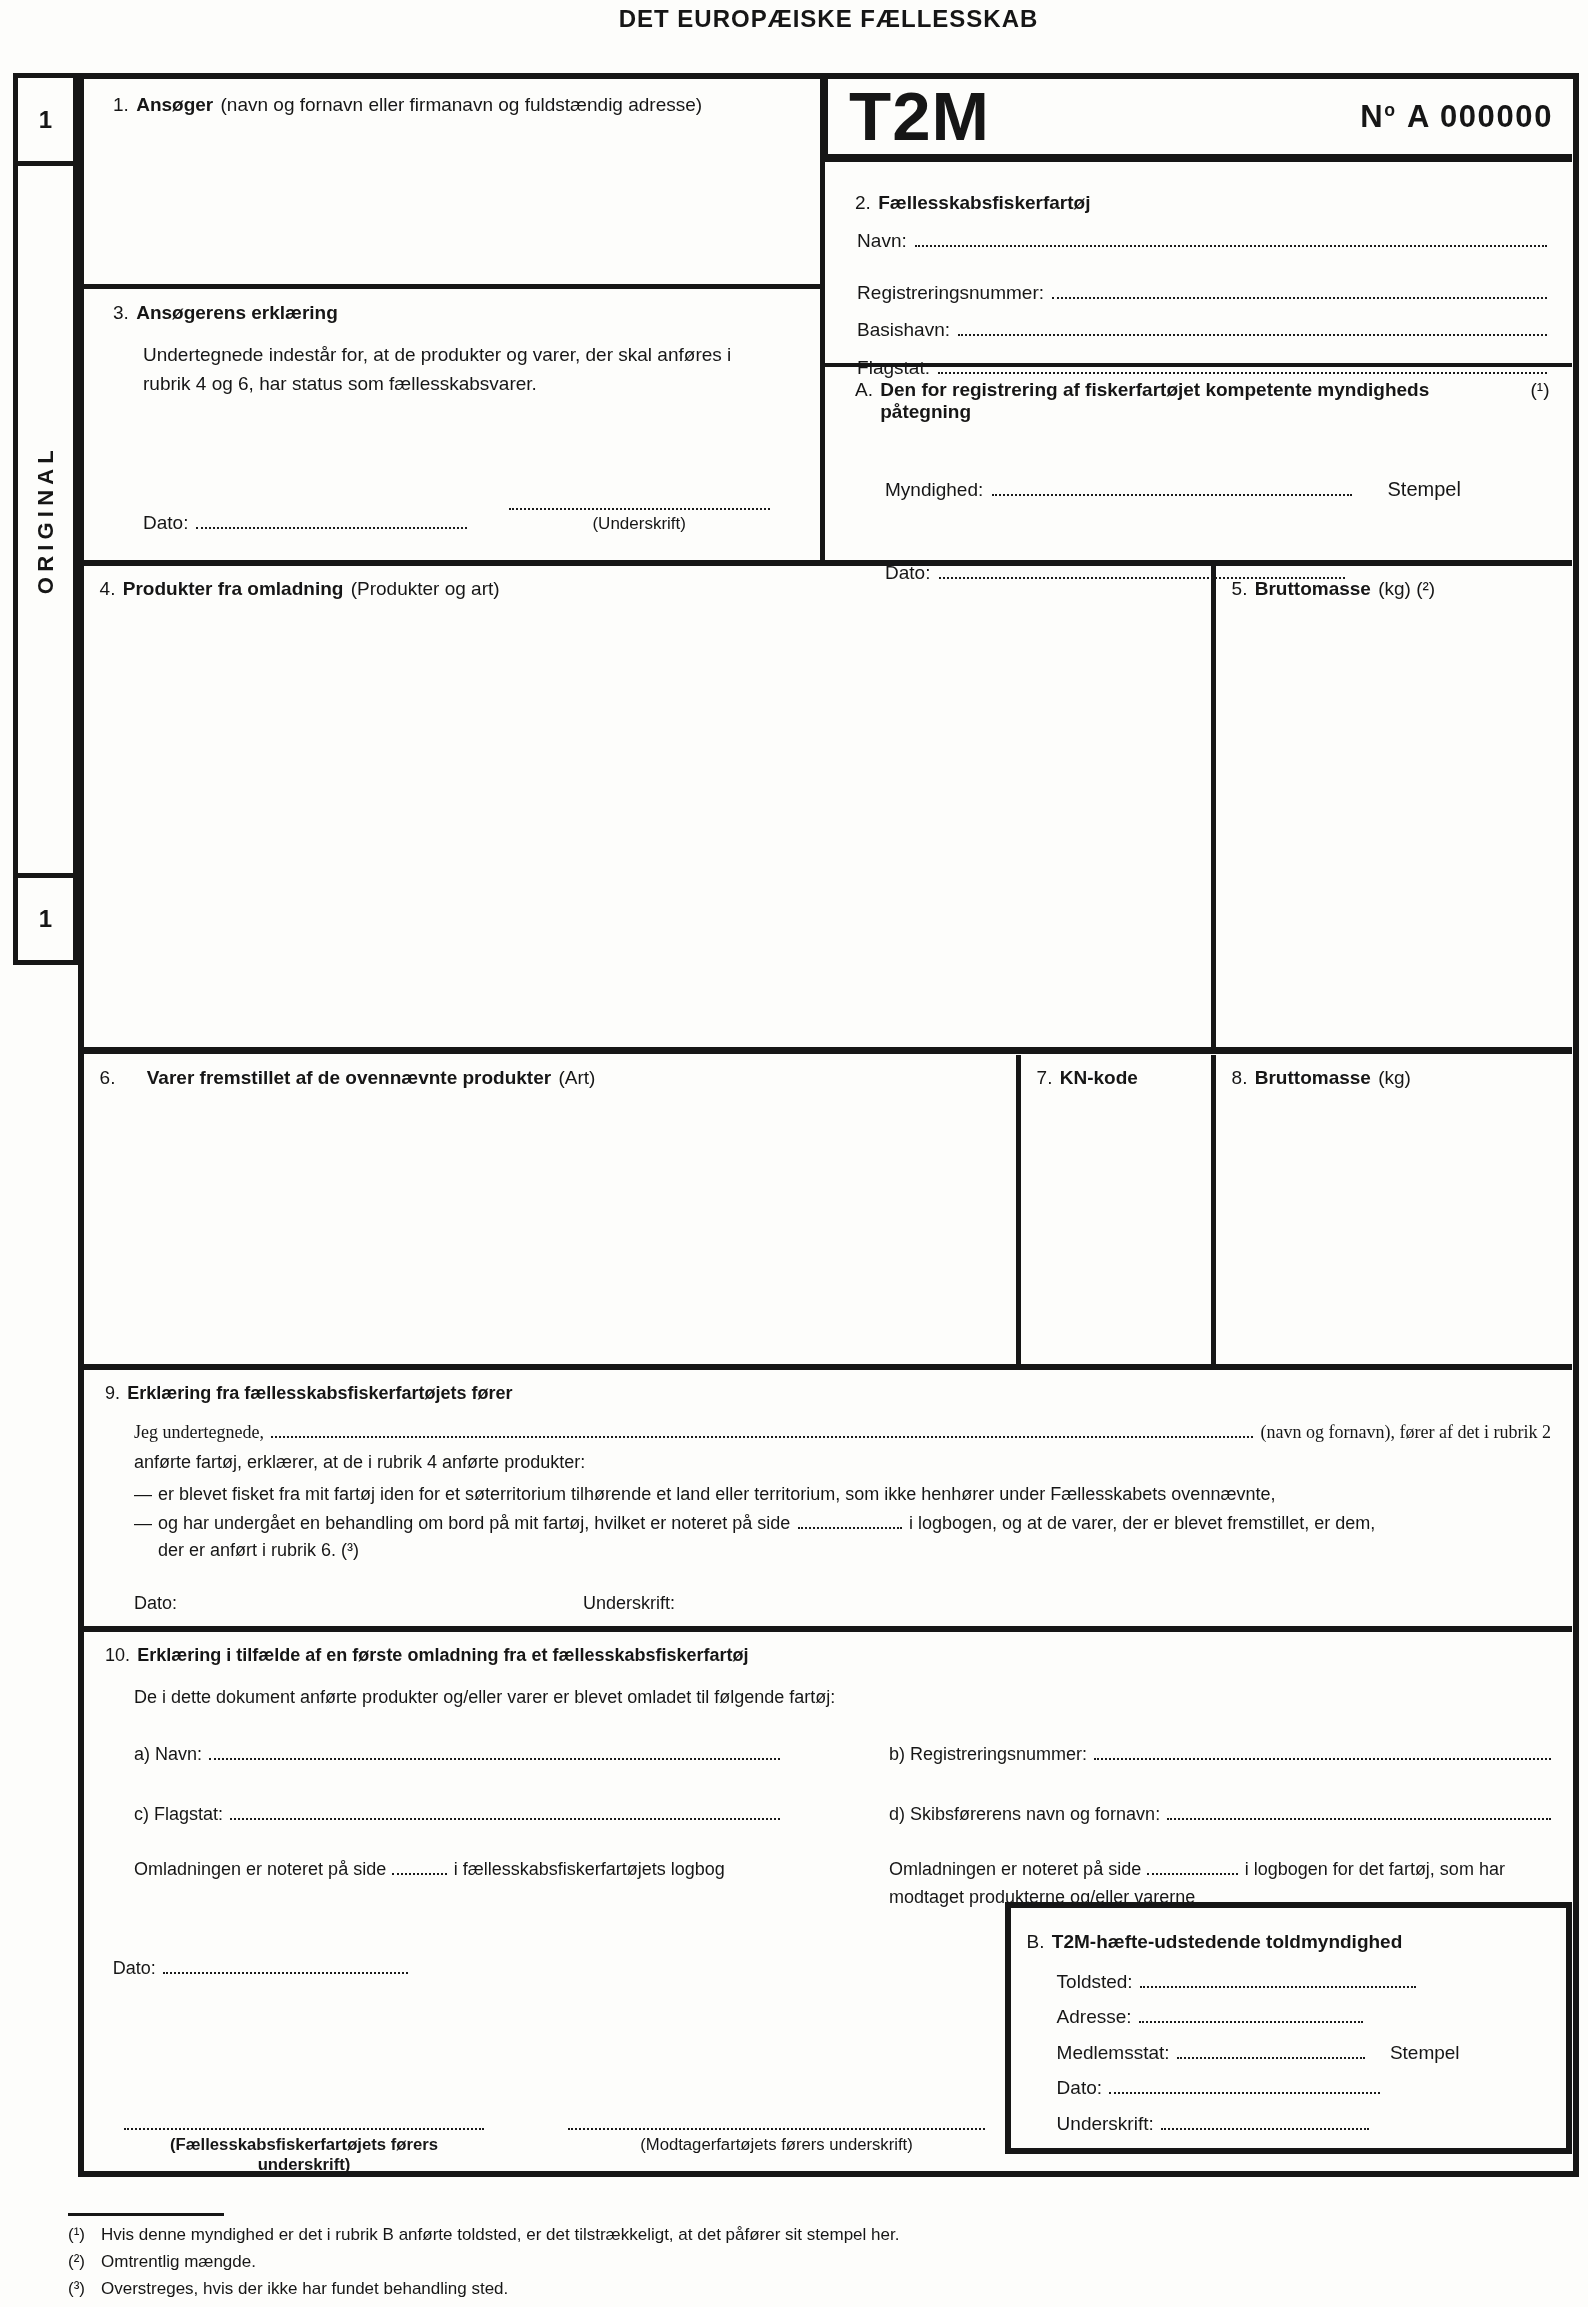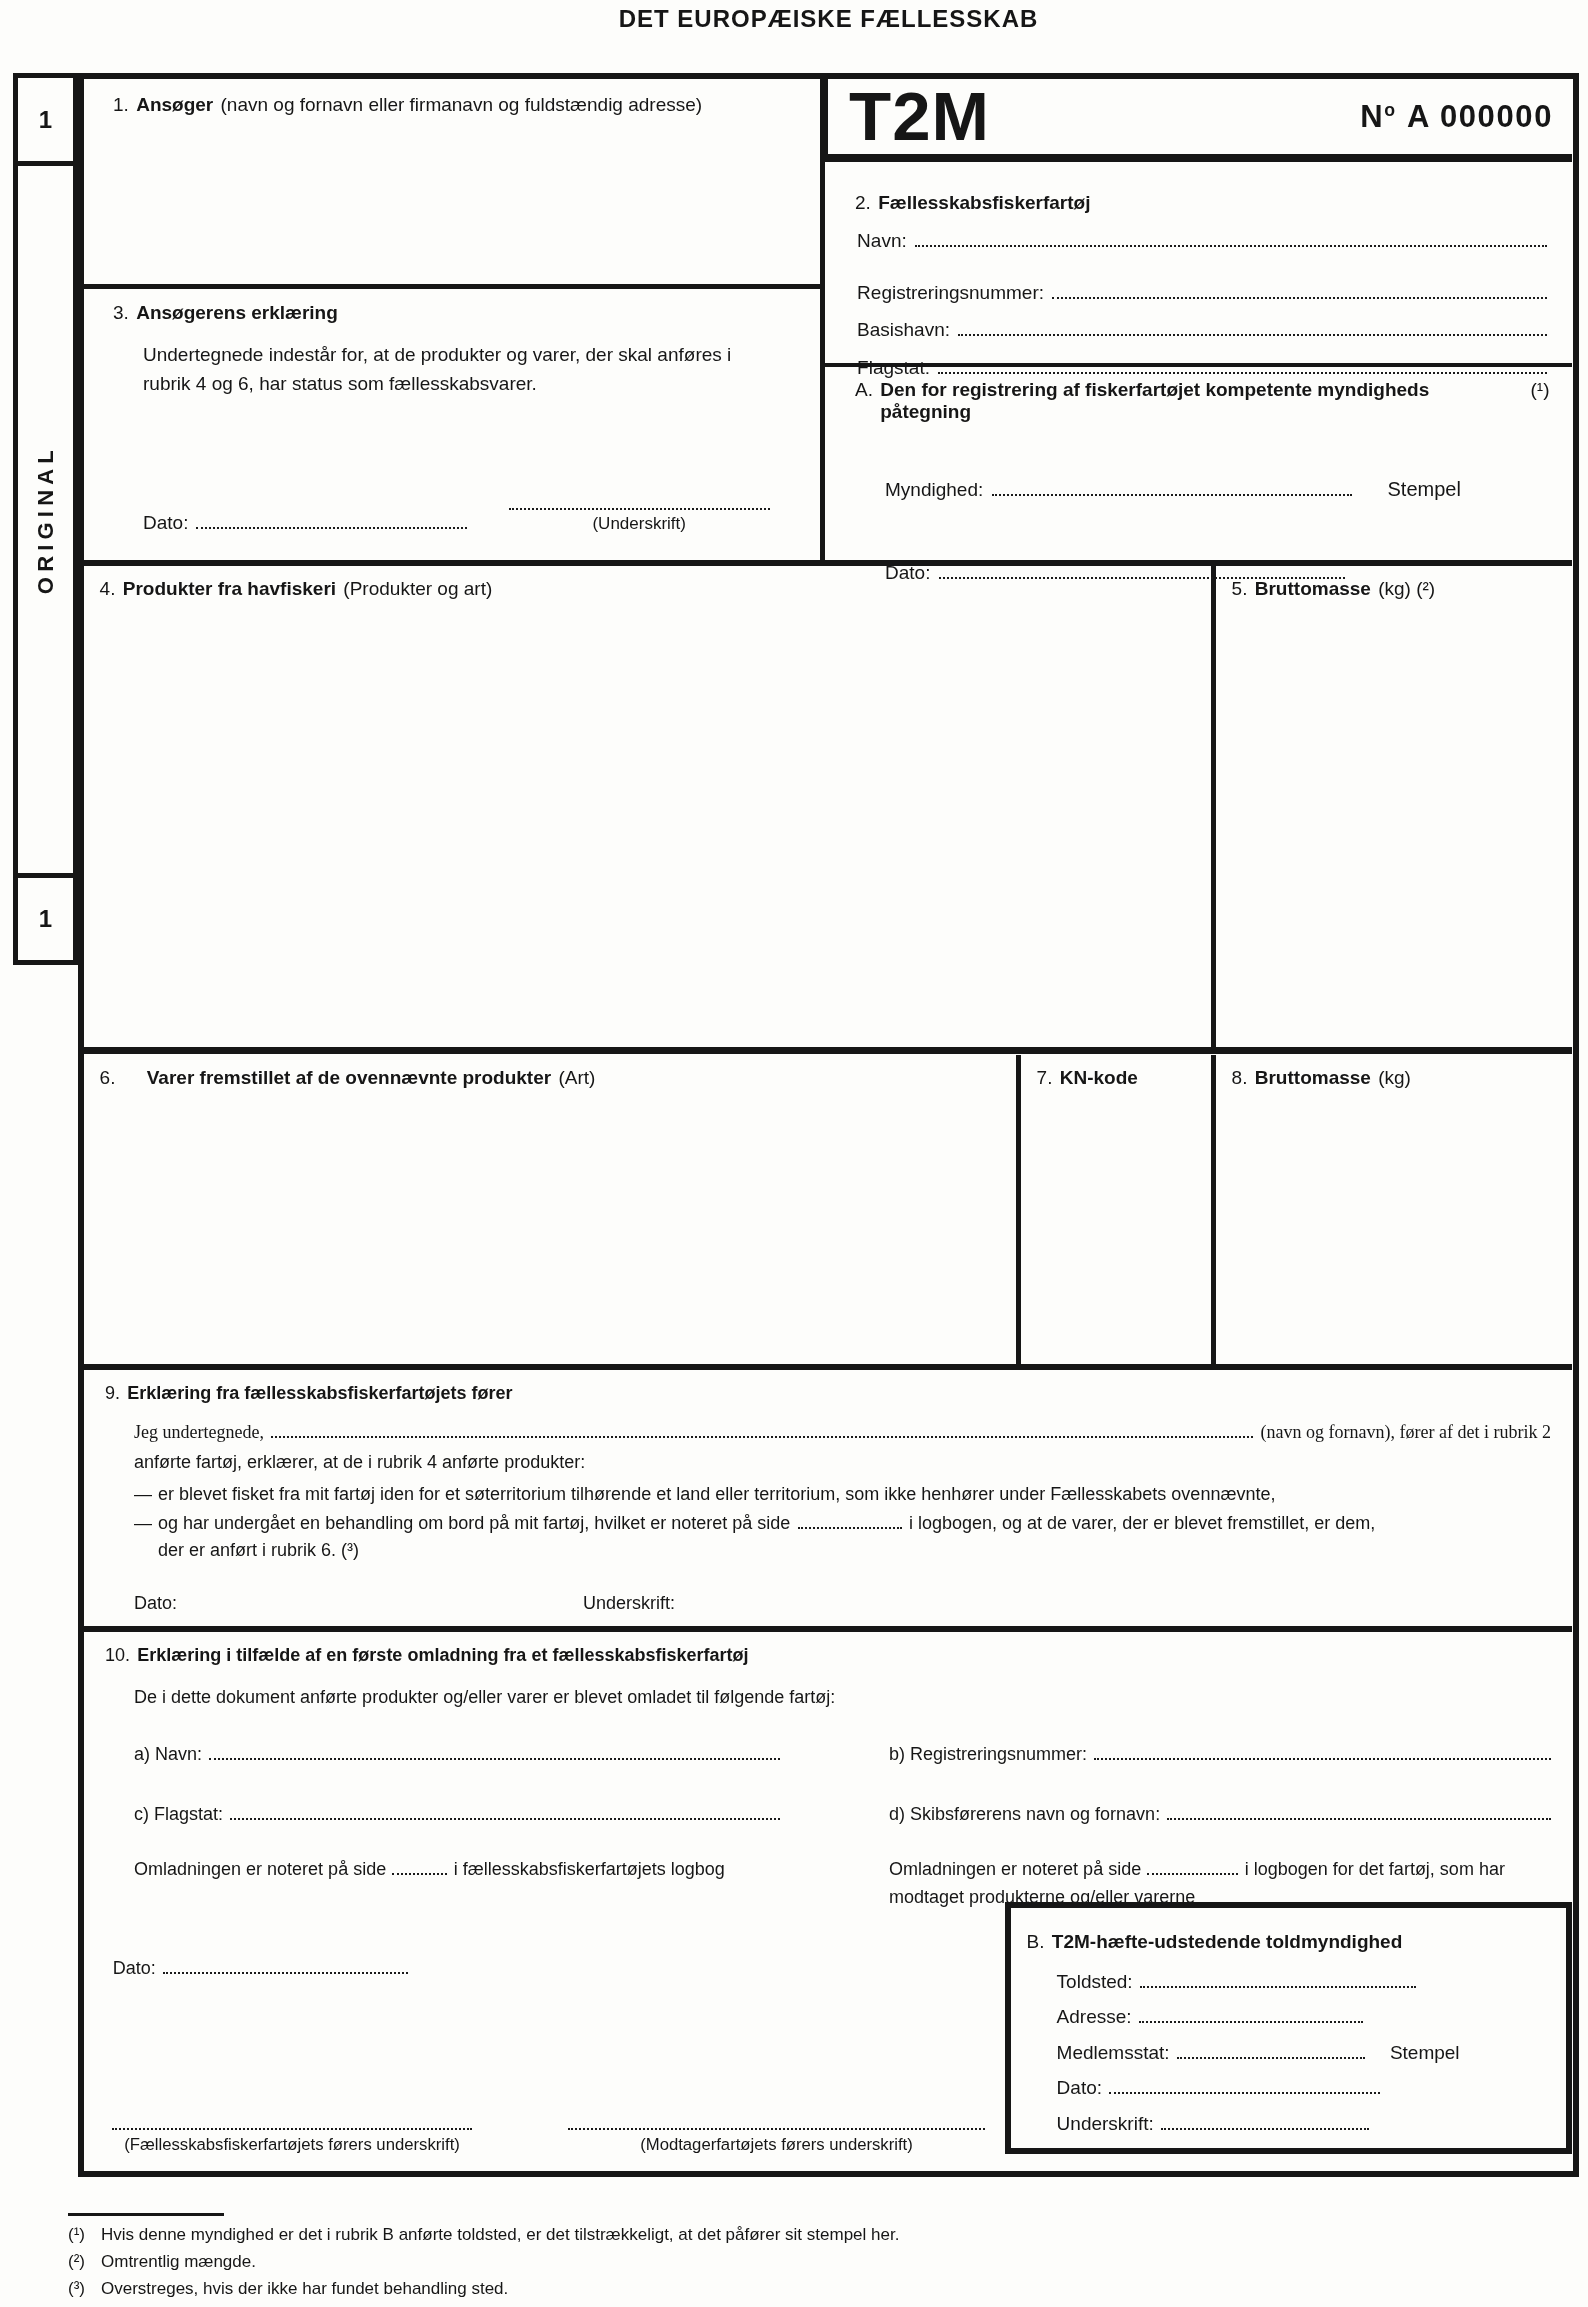--- a/index.html
+++ b/index.html
@@ -161,21 +161,21 @@
       </div>
       <div class="row" style="margin:61px 0 0 30px;">
         <span>Dato:</span>
         <span class="dots" style="width:406px;margin-left:8.3px;"></span>
       </div>
     </div>
 
     <div class="abs cell" style="left:0;top:487px;width:1127px;height:481px;">
       <div class="row hdr">
         <span class="num">4.</span>
-        <span class="bt" style="margin-right:7.3px;">Produkter fra havfiskeri</span>
+        <span class="bt" style="margin-right:7.3px;">Produkter fra omladning</span>
         <span>(Produkter og art)</span>
       </div>
       <div style="height:417px;"></div>
     </div>
     <div class="abs cell" style="left:1132px;top:487px;width:356px;height:481px;">
       <div class="row hdr">
         <span class="num">5.</span>
         <span class="bt" style="margin-right:7.3px;">Bruttomasse</span>
         <span>(kg) (²)</span>
       </div>
@@ -277,21 +277,21 @@
           </span>
           <span style="display:block;margin-top:7.3px;">modtaget produkterne og/eller varerne</span>
         </span>
       </div>
 
       <div class="row" style="margin:50px 0 0 7.8px;">
         <span>Dato:</span>
         <span class="dots" style="width:245px;margin-left:7.3px;"></span>
       </div>
 
-      <div class="sig" style="left:28px;top:482px;width:360px;">
+      <div class="sig" style="left:40px;top:482px;width:360px;font-weight:bold;">
         <span class="dots" style="display:block;"></span>
         <span class="cap" style="display:block;">(Fællesskabsfiskerfartøjets førers underskrift)</span>
       </div>
       <div class="sig" style="left:484px;top:482px;width:417px;">
         <span class="dots" style="display:block;"></span>
         <span class="cap" style="display:block;">(Modtagerfartøjets førers underskrift)</span>
       </div>
     </div>
 
     <div class="abs secB">

